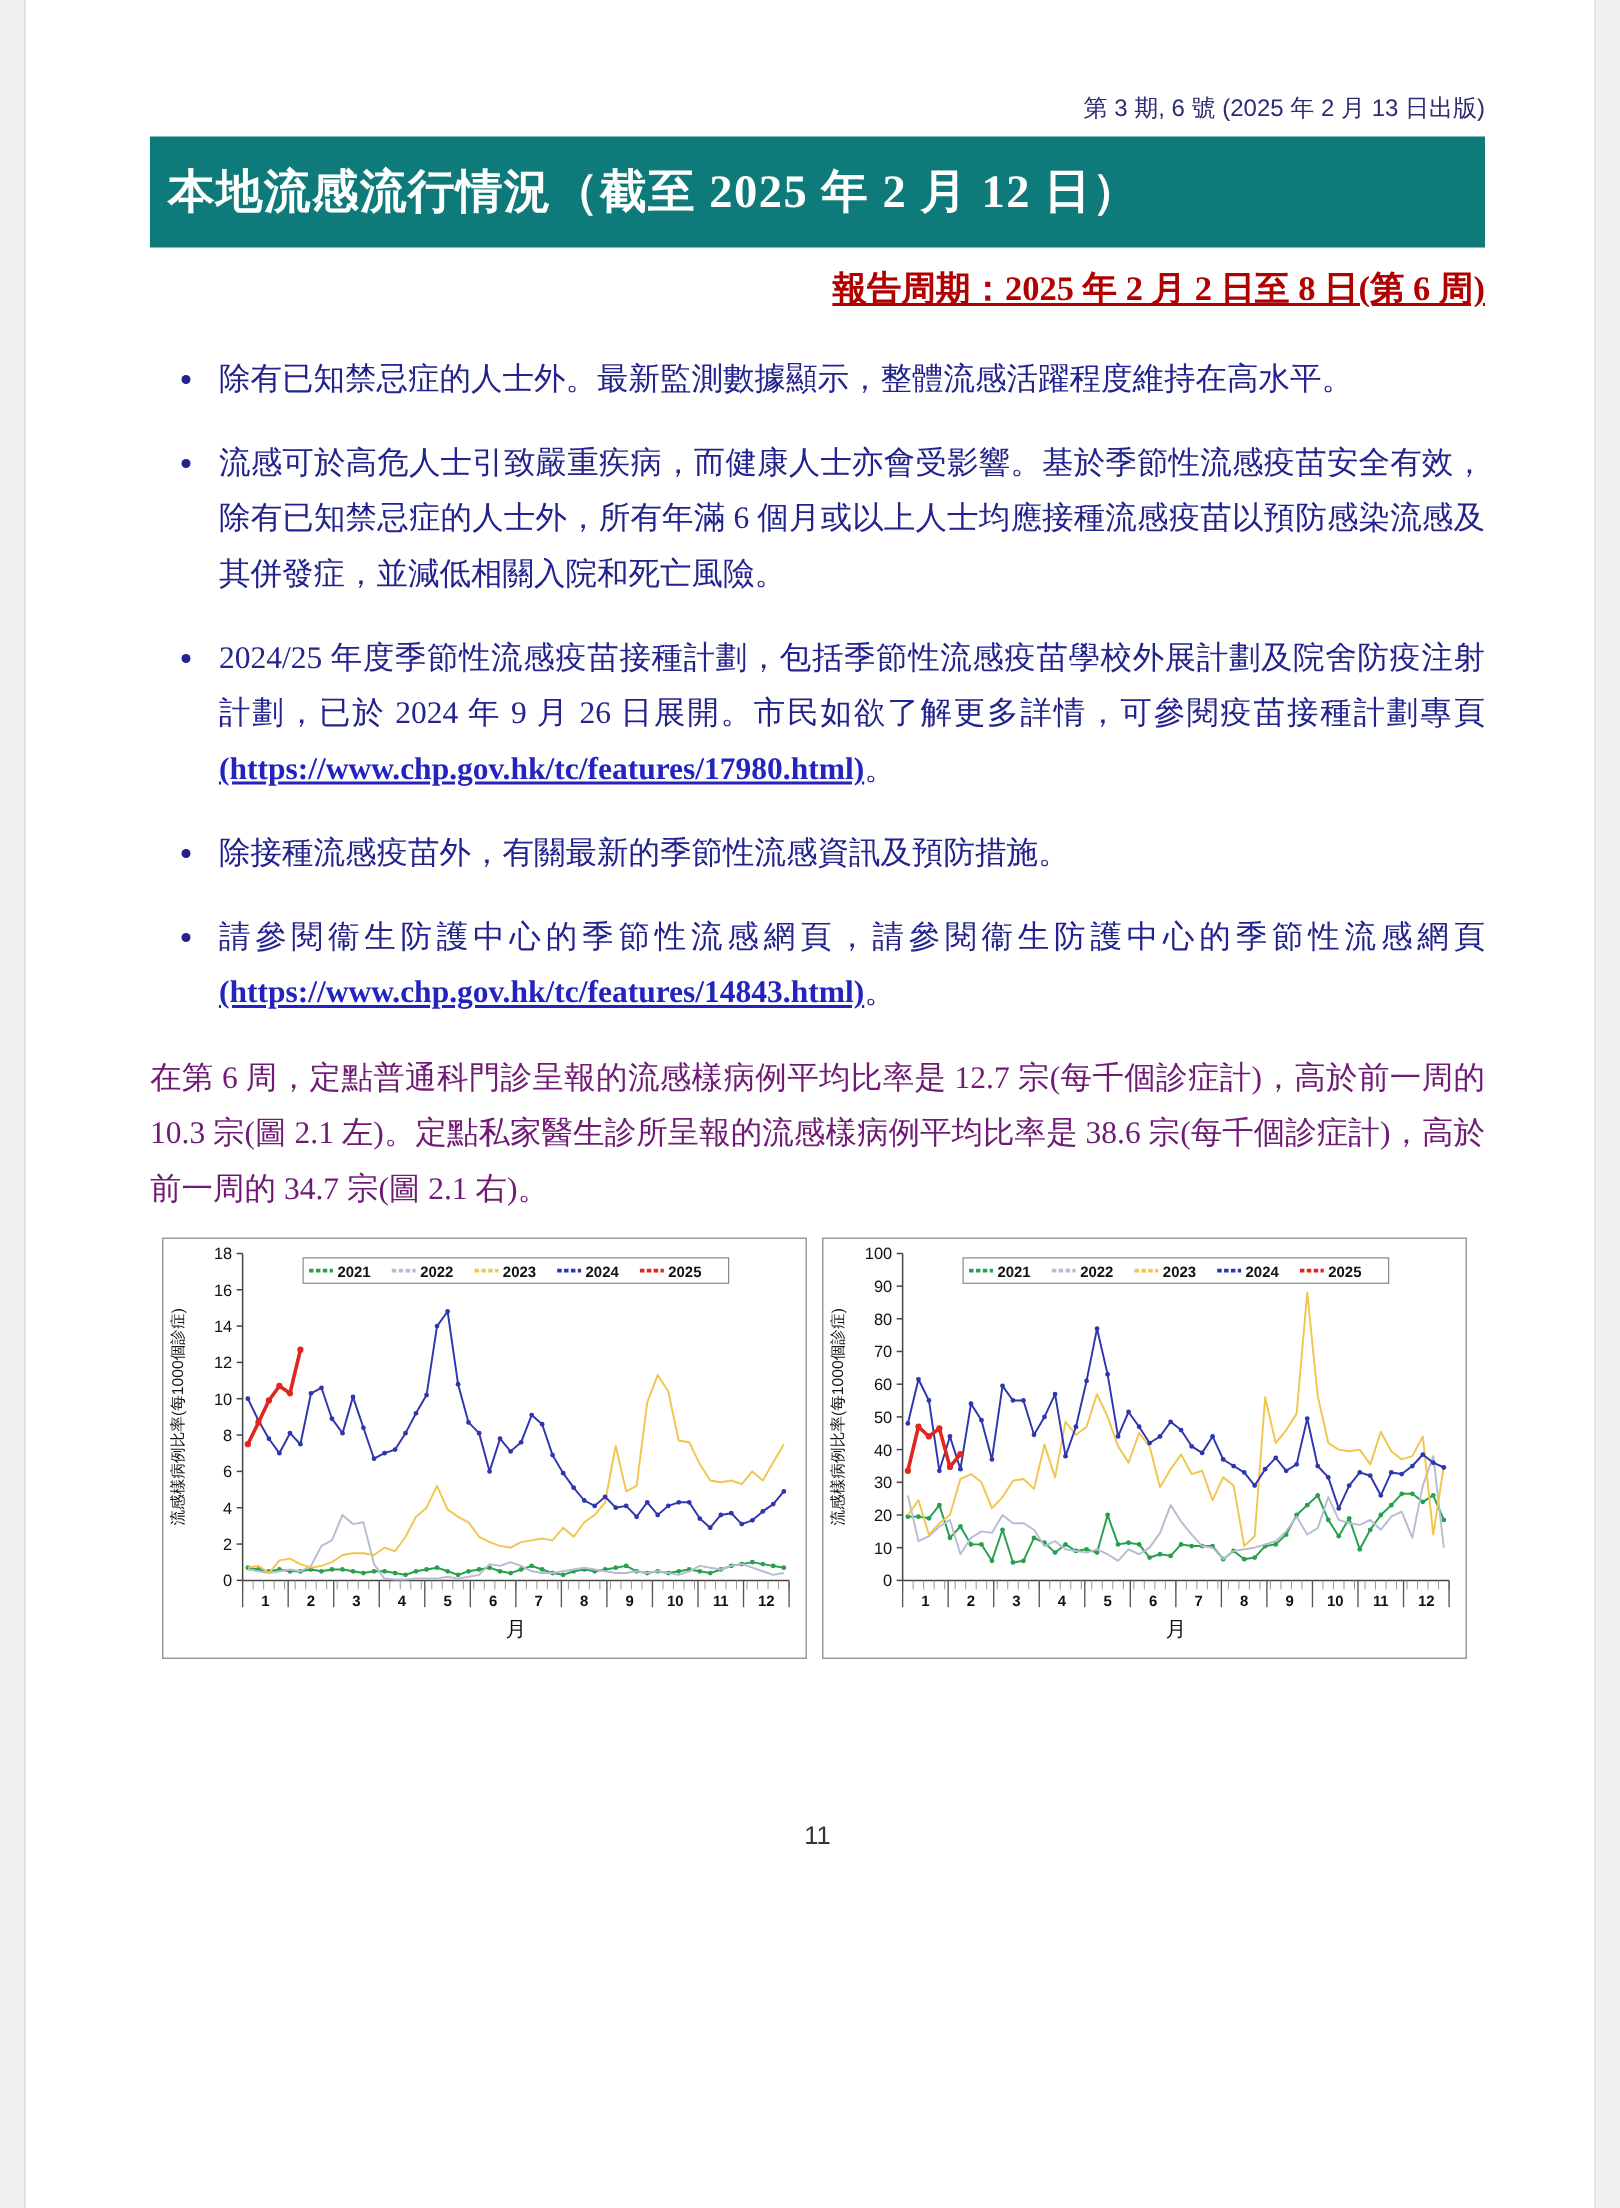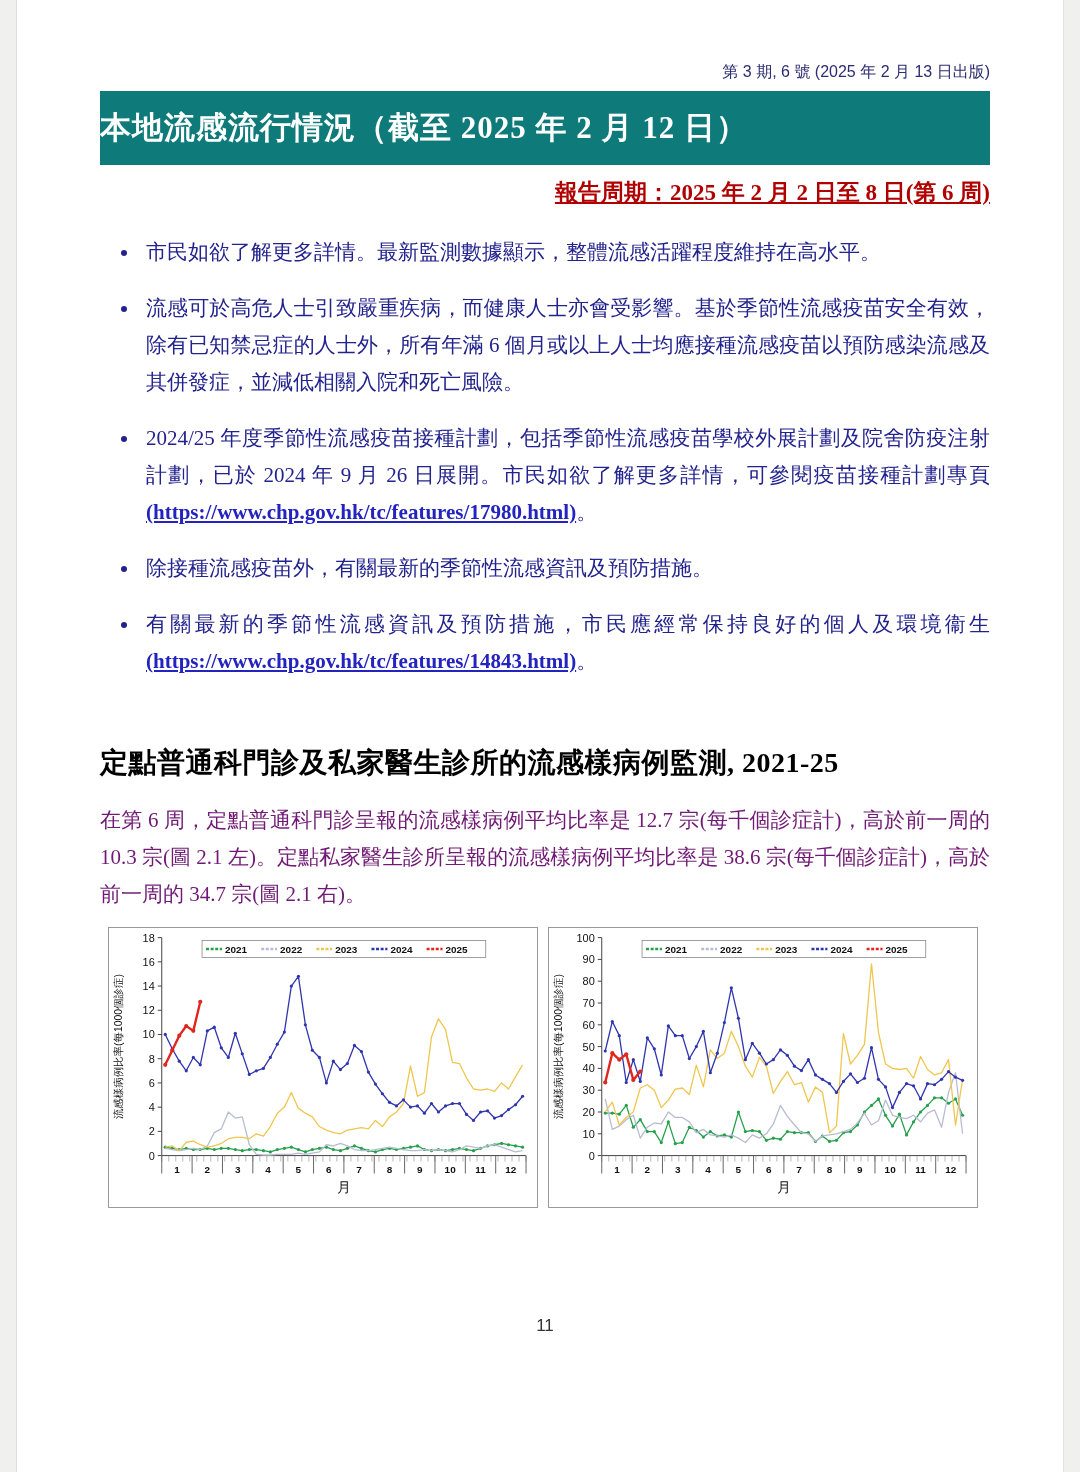--- a/index.html
+++ b/index.html
@@ -11,21 +11,21 @@
   .edge{position:absolute;top:0;bottom:0;width:16px;background:#f0f0ef;}
   .edge.left{left:0;border-right:1px solid #dcdcdc;}
   .edge.right{right:0;border-left:1px solid #e2e2e2;}
   .content{position:absolute;left:100px;top:0;width:890px;}
   .issue-line{
     margin-top:62px;text-align:right;font-size:16px;color:#2c2c72;
     font-family:"Liberation Sans","DejaVu Sans",sans-serif;
   }
   .banner{
     margin-top:8px;background:#0e7b7a;color:#ffffff;height:74px;
-    display:flex;align-items:center;box-sizing:border-box;
+    display:flex;align-items:center;padding-left:12px;box-sizing:border-box;
     font-size:31px;font-weight:bold;letter-spacing:1px;
   }
   .report-period{
     margin-top:12px;text-align:right;font-size:23px;font-weight:bold;color:#b00000;text-decoration:underline;
   }
   ul.bullets{
     margin:26px 0 0 0;padding:0 0 0 40px;list-style:disc outside;
     color:#23238e;font-size:21px;line-height:37px;text-align:justify;
   }
   ul.bullets li{margin-bottom:19px;padding-left:6px;}
@@ -61,37 +61,36 @@
   <div class="issue-line">第 3 期, 6 號 (2025 年 2 月 13 日出版)</div>
 
   <div class="banner">
     <span>本地流感流行情況（截至 2025 年 2 月 12 日）</span>
   </div>
 
   <div class="report-period">報告周期：2025 年 2 月 2 日至 8 日(第 6 周)</div>
 
   <ul class="bullets">
     <li>
-      <span>市民如欲了解更多詳情。最新監測數據顯示，整體流感活躍程度維持在高水平。</span>
+      <span>除有已知禁忌症的人士外。最新監測數據顯示，整體流感活躍程度維持在高水平。</span>
     </li>
     <li>
       <span>流感可於高危人士引致嚴重疾病，而健康人士亦會受影響。基於季節性流感疫苗安全有效，除有已知禁忌症的人士外，所有年滿 6 個月或以上人士均應接種流感疫苗以預防感染流感及其併發症，並減低相關入院和死亡風險。</span>
     </li>
     <li>
       <span>2024/25 年度季節性流感疫苗接種計劃，包括季節性流感疫苗學校外展計劃及院舍防疫注射計劃，已於 2024 年 9 月 26 日展開。市民如欲了解更多詳情，可參閱疫苗接種計劃專頁</span><a href="#" class="doc-link">(https://www.chp.gov.hk/tc/features/17980.html)</a><span>。</span>
     </li>
     <li>
       <span>除接種流感疫苗外，有關最新的季節性流感資訊及預防措施。</span>
     </li>
     <li>
-      <span>有關最新的季節性流感資訊及預防措施，市民應經常保持良好的個人及環境衞生</span><a href="#" class="doc-link">(https://www.chp.gov.hk/tc/features/14843.html)</a><span>。</span>
+      <span>請參閱衞生防護中心的季節性流感網頁，請參閱衞生防護中心的季節性流感網頁</span><a href="#" class="doc-link">(https://www.chp.gov.hk/tc/features/14843.html)</a><span>。</span>
     </li>
   </ul>
 
-  <h2 class="section-heading">定點普通科門診及私家醫生診所的流感樣病例監測, 2021-25</h2>
 
   <p class="paragraph">在第 6 周，定點普通科門診呈報的流感樣病例平均比率是 12.7 宗(每千個診症計)，高於前一周的 10.3 宗(圖 2.1 左)。定點私家醫生診所呈報的流感樣病例平均比率是 38.6 宗(每千個診症計)，高於前一周的 34.7 宗(圖 2.1 右)。</p>
 
   <div class="charts">
     <div class="chart-box" id="chart0"><svg viewBox="0 0 428 277" width="100%" height="100%">
           <line x1="52" y1="8" x2="52" y2="227" stroke="#444" stroke-width="1"></line>
           <line x1="52" y1="227" x2="418" y2="227" stroke="#444" stroke-width="1"></line>
           <line x1="48" y1="227" x2="52" y2="227" stroke="#444" stroke-width="1"></line>
           <text x="45" y="231" text-anchor="end" font-size="11" fill="#111">0</text>
           <line x1="48" y1="202.66666666666666" x2="52" y2="202.66666666666666" stroke="#444" stroke-width="1"></line>

